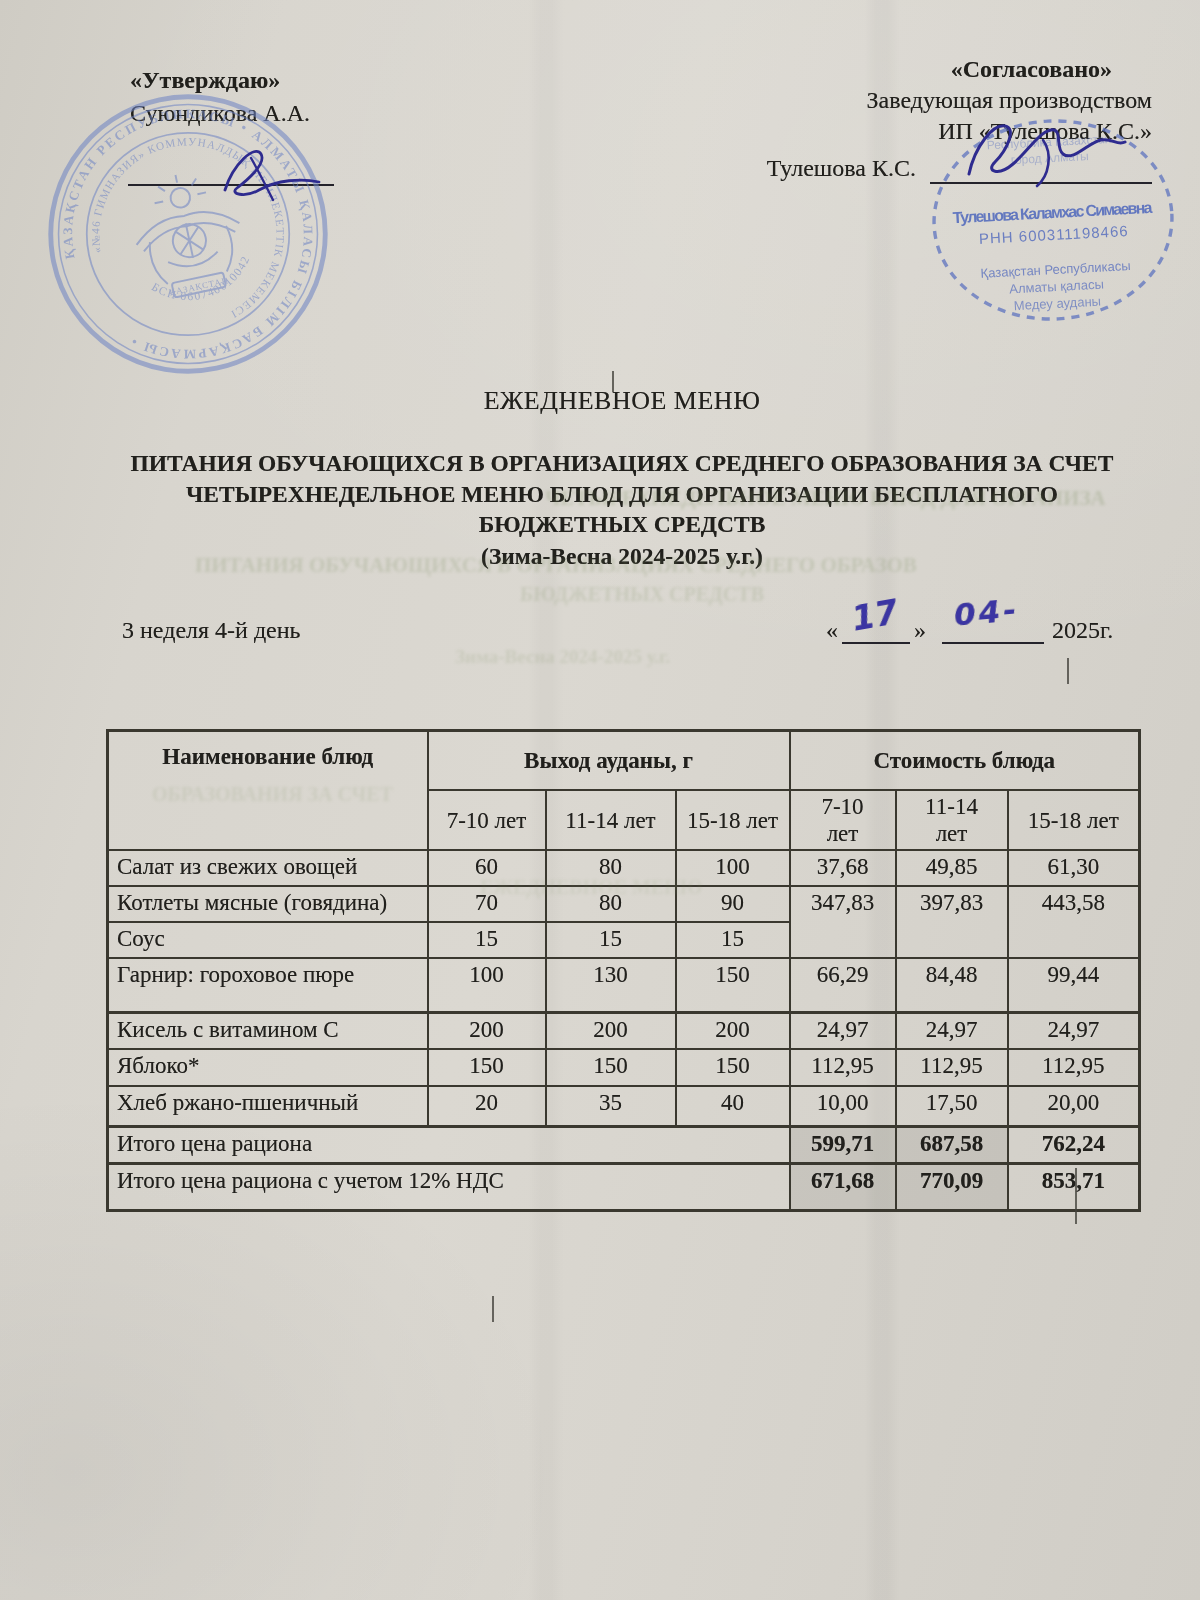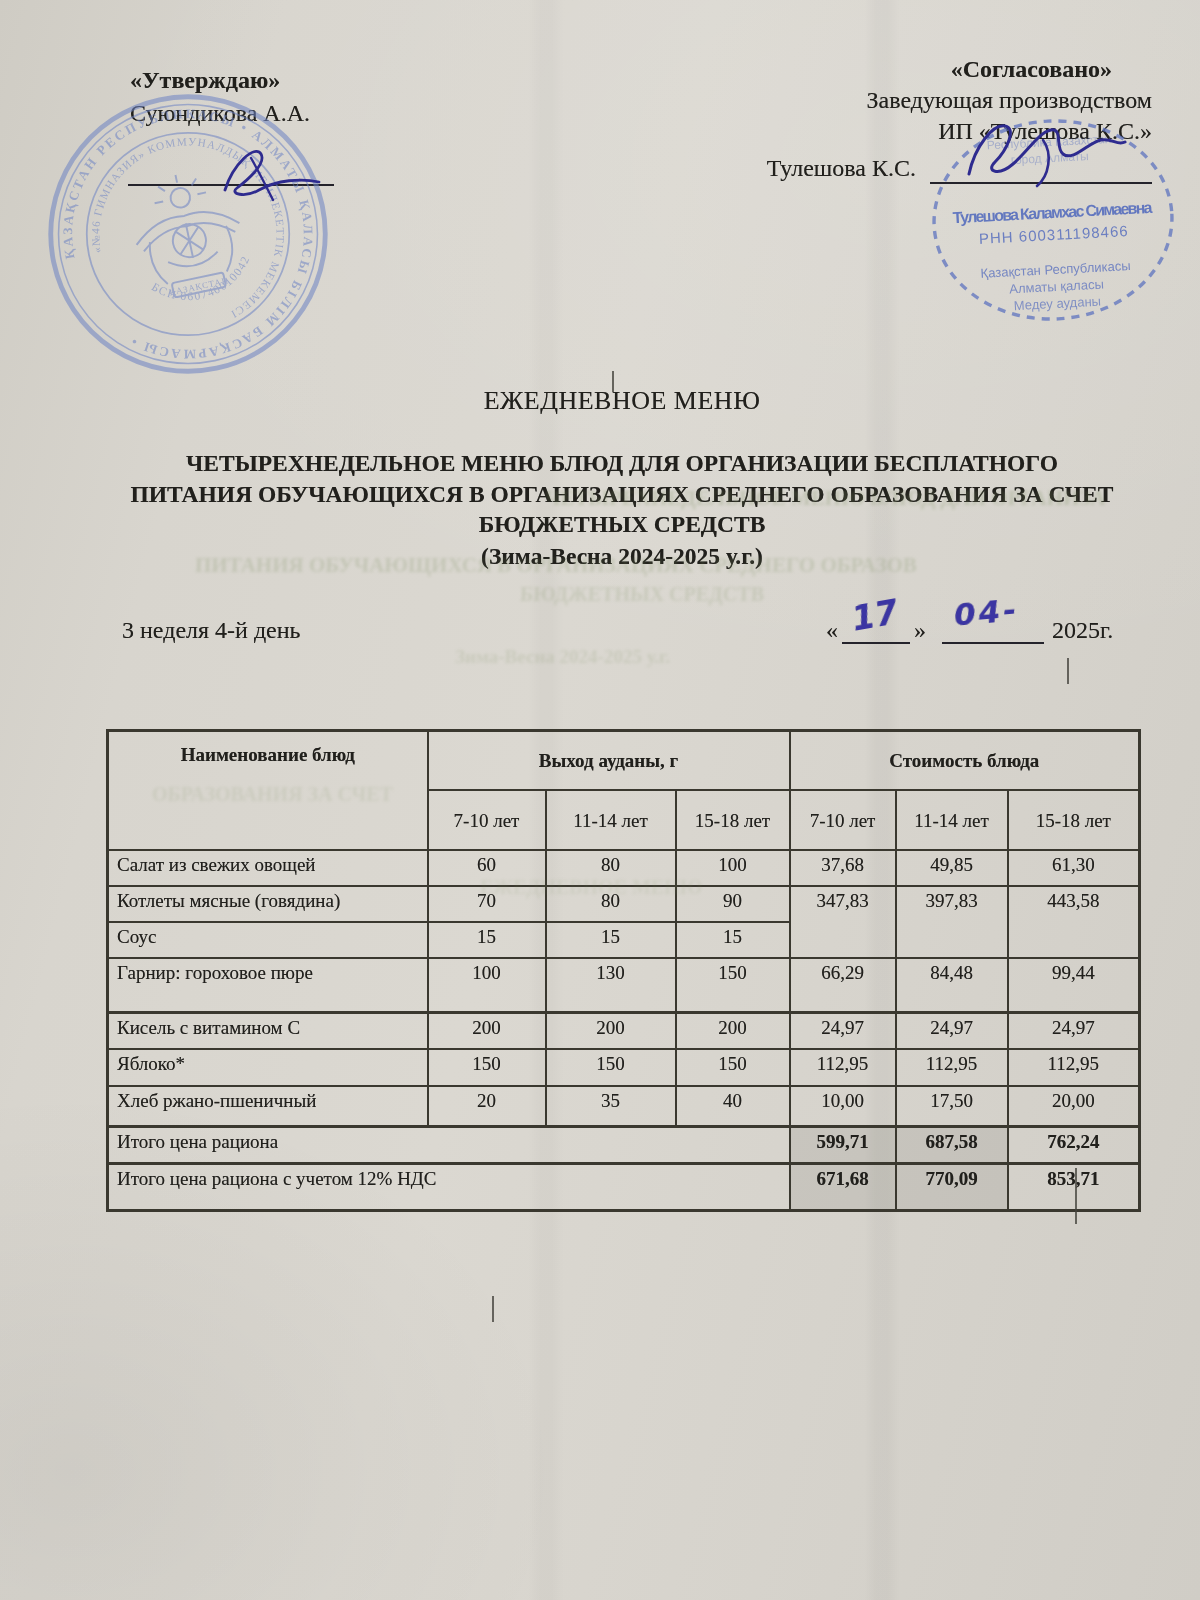--- a/index.html
+++ b/index.html
@@ -36,21 +36,21 @@
   .blank{position:relative;border-bottom:2px solid #24232b;height:36px;}
   .blank.b1{width:68px;margin:0 4px;}
   .blank.b2{width:102px;margin-left:16px;margin-right:8px;}
   .hw{position:absolute;font-family:"DejaVu Sans",sans-serif;font-style:italic;font-weight:bold;
       color:#3b35a3;filter:blur(0.4px);}
   .hw.day{left:10px;top:-10px;font-size:33px;transform:rotate(-10deg);}
   .hw.month{left:12px;top:-12px;font-size:31px;transform:rotate(-5deg);letter-spacing:3px;}
 
   
   .menu-table{position:absolute;left:106px;top:729px;width:1032px;border-collapse:collapse;
-      table-layout:fixed;font-size:19px;}
+      table-layout:fixed;font-size:23px;}
   .menu-table th,.menu-table td{border:2px solid #3a382f;overflow:hidden;}
   .menu-table{border:3px solid #3a382f;}
   .menu-table thead th{font-weight:bold;vertical-align:middle;text-align:center;}
   .menu-table thead .name-col{vertical-align:top;padding-top:12px;}
   .menu-table thead tr.r1 th{height:55px;}
   .menu-table thead tr.r2 th{height:56px;font-weight:normal;line-height:27px;}
   .menu-table thead tr.r2 th.sub-narrow{padding:0 16px;}
   .menu-table tbody td{vertical-align:top;padding-top:3px;}
   .c-name{text-align:left;padding-left:8px;}
   .c-num{text-align:center;}
@@ -139,22 +139,22 @@
   <path d="M10,52 C18,26 40,6 46,16 C52,26 30,44 22,50 C14,56 30,60 44,52 C62,42 86,40 104,44" stroke-width="2.8"></path>
   <path d="M36,20 C44,34 52,50 58,62" stroke-width="2.4"></path>
 </svg>
 <svg class="sig-svg" style="left:955px;top:112px;width:185px;height:80px;" viewBox="0 0 185 80">
   <path d="M14,62 C20,34 38,12 50,14 C62,16 52,38 40,50 C30,60 44,64 58,52 C74,38 84,20 96,18 C108,16 100,36 108,42 C118,50 134,30 146,28 C158,26 162,34 170,30" stroke-width="3"></path>
   <path d="M88,28 C98,42 94,64 82,74" stroke-width="2.6"></path>
 </svg>
 
 <div class="abs centered doc-title soft">ЕЖЕДНЕВНОЕ МЕНЮ</div>
 <div class="abs centered subtitle soft">
+  <div>ПИТАНИЯ ОБУЧАЮЩИХСЯ В ОРГАНИЗАЦИЯХ СРЕДНЕГО ОБРАЗОВАНИЯ ЗА СЧЕТ</div>
   <div>ЧЕТЫРЕХНЕДЕЛЬНОЕ МЕНЮ БЛЮД ДЛЯ ОРГАНИЗАЦИИ БЕСПЛАТНОГО</div>
-  <div>ПИТАНИЯ ОБУЧАЮЩИХСЯ В ОРГАНИЗАЦИЯХ СРЕДНЕГО ОБРАЗОВАНИЯ ЗА СЧЕТ</div>
   <div>БЮДЖЕТНЫХ СРЕДСТВ</div>
   <div class="season">(Зима-Весна 2024-2025 у.г.)</div>
 </div>
 
 <div class="abs week-line soft">3 неделя 4-й день</div>
 <div class="abs date-line soft">
   <span>«</span>
   <span class="blank b1">
     <span class="hw day">17</span>
   </span>

